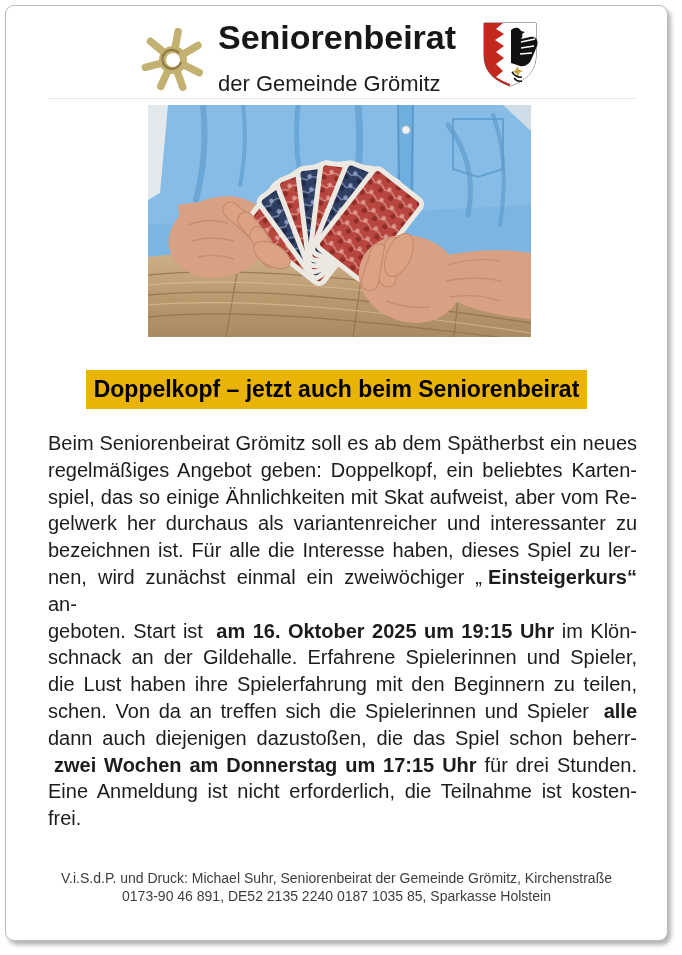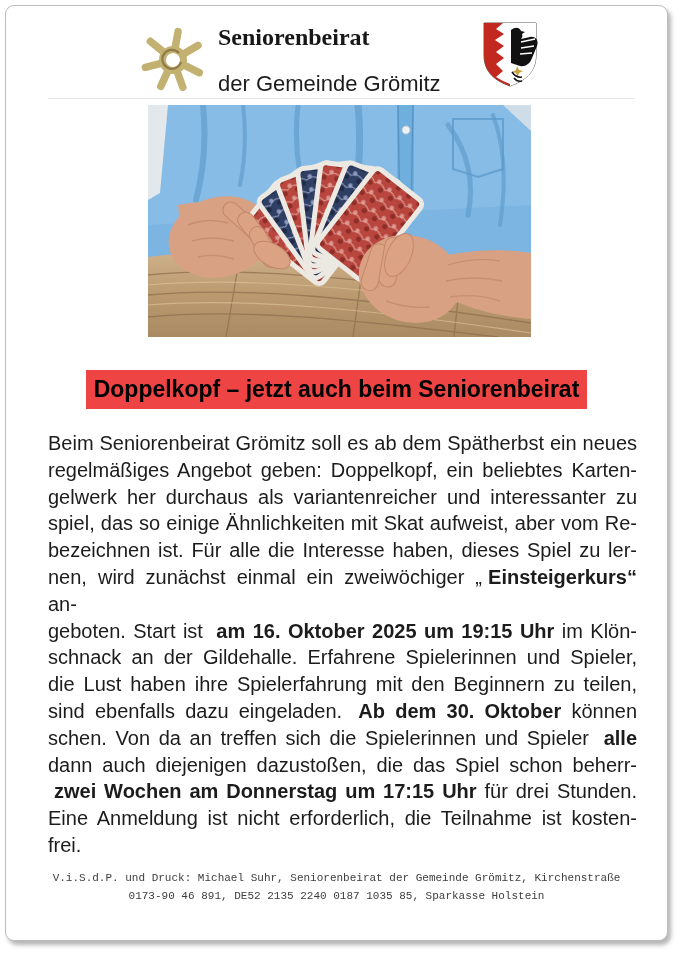--- a/index.html
+++ b/index.html
@@ -7,21 +7,21 @@
   .page{
     position:absolute;left:5px;top:5px;width:661px;height:934px;
     background:#fff;border:1px solid #bdbdbd;border-radius:9px;
     box-shadow:3px 4px 4px rgba(90,90,90,.45);
     overflow:hidden;
   }
   
   .header{position:absolute;left:0;top:12px;width:100%;height:80px;}
   .logo{position:absolute;left:133px;top:2px;}
   .org{position:absolute;left:212px;top:2px;width:260px;}
-  .org-name{font-size:24px;font-weight:700;color:#171717;letter-spacing:0px;line-height:34px;font-family:Liberation Serif, serif;}
+  .org-name{font-size:34px;font-weight:700;color:#171717;letter-spacing:0px;line-height:34px;}
   .org-sub{font-size:22px;font-weight:400;color:#1c1c1c;line-height:26px;margin-top:17px;}
   .coat{position:absolute;left:475px;top:2px;}
   .header-rule{position:absolute;left:42px;right:32px;top:92px;height:1px;background:#e7e7e7;}
   
   .photo{position:absolute;left:142px;top:99px;width:383px;height:232px;margin:0;}
   
   .headline{position:absolute;left:0;top:362px;width:100%;text-align:center;margin:0;}
   .headline .hl{
     display:inline-block;background:#ffff00;color:#000;
     font-size:23px;font-weight:700;line-height:30px;padding:4px 8px 5px 8px;
@@ -30,21 +30,21 @@
   .body-text{position:absolute;left:42px;top:424px;width:589px;color:#1c1c1c;}
   .bline{
     font-size:20px;line-height:26.8px;
     text-align:justify;text-align-last:justify;
     -moz-text-align-last:justify;
   }
   .bline-last{text-align-last:left;-moz-text-align-last:left;}
   .bline .b{font-weight:700;padding-left:6px;}
   
   .footer{position:absolute;left:20px;right:20px;top:864px;text-align:center;color:#3d3d3d;}
-  .fline{font-size:11px;line-height:17.6px;font-family:Liberation Mono, monospace;}
+  .fline{font-size:14px;line-height:17.6px;}
 </style>
 </head>
 <body>
 
 <div class="page">
 
   <div class="header">
     <span class="logo">
       <svg width="72" height="76" viewBox="0 0 72 76">
         <g stroke="#c3b172" stroke-width="7.5" stroke-linecap="round">
@@ -178,33 +178,32 @@
       </g>
       <g stroke="#b97f63" stroke-width="1.4" fill="none" opacity="0.55">
         <path d="M300,160 q26,-8 52,-4"></path>
         <path d="M298,176 q28,-6 56,0"></path>
         <path d="M302,192 q26,-4 50,4"></path>
         <path d="M238,196 q22,8 44,6"></path>
       </g>
     </svg>
   </figure>
 
-  <h1 class="headline"><span class="hl" style="background: #ef4444;">Doppelkopf – jetzt auch beim Seniorenbeirat</span></h1>
+  <h1 class="headline"><span class="hl" style="background: #eab308;">Doppelkopf – jetzt auch beim Seniorenbeirat</span></h1>
 
   <div class="body-text">
       <div class="bline"><span>Beim Seniorenbeirat Grömitz soll es ab dem Spätherbst ein neues</span></div>
       <div class="bline"><span>regelmäßiges Angebot geben: Doppelkopf, ein beliebtes Karten-</span></div>
+      <div class="bline"><span>spiel, das so einige Ähnlichkeiten mit Skat aufweist, aber vom Re-</span></div>
       <div class="bline"><span>gelwerk her durchaus als variantenreicher und interessanter zu</span></div>
-      <div class="bline"><span>spiel, das so einige Ähnlichkeiten mit Skat aufweist, aber vom Re-</span></div>
       <div class="bline"><span>bezeichnen ist. Für alle die Interesse haben, dieses Spiel zu ler-</span></div>
       <div class="bline"><span>nen, wird zunächst einmal ein zweiwöchiger „</span><span class="b">Einsteigerkurs“</span><span> an-</span></div>
       <div class="bline"><span>geboten. Start ist </span><span class="b">am 16. Oktober 2025 um 19:15 Uhr</span><span> im Klön-</span></div>
       <div class="bline"><span>schnack an der Gildehalle. Erfahrene Spielerinnen und Spieler,</span></div>
       <div class="bline"><span>die Lust haben ihre Spielerfahrung mit den Beginnern zu teilen,</span></div>
-      <div class="bline"><span>sind ebenfalls dazu eingeladen. </span><span class="b">Ab dem 30. Oktober</span><span> können</span></div>
       <div class="bline"><span>schen. Von da an treffen sich die Spielerinnen und Spieler </span><span class="b">alle</span></div>
       <div class="bline"><span>dann auch diejenigen dazustoßen, die das Spiel schon beherr-</span></div>
       <div class="bline"><span class="b">zwei Wochen am Donnerstag um 17:15 Uhr</span><span> für drei Stunden.</span></div>
       <div class="bline"><span>Eine Anmeldung ist nicht erforderlich, die Teilnahme ist kosten-</span></div>
       <div class="bline bline-last"><span>frei.</span></div>
     </div>
 
   <footer class="footer">
       <div class="fline">V.i.S.d.P. und Druck: Michael Suhr, Seniorenbeirat der Gemeinde Grömitz, Kirchenstraße</div>
       <div class="fline">0173-90 46 891, DE52 2135 2240 0187 1035 85, Sparkasse Holstein</div>

